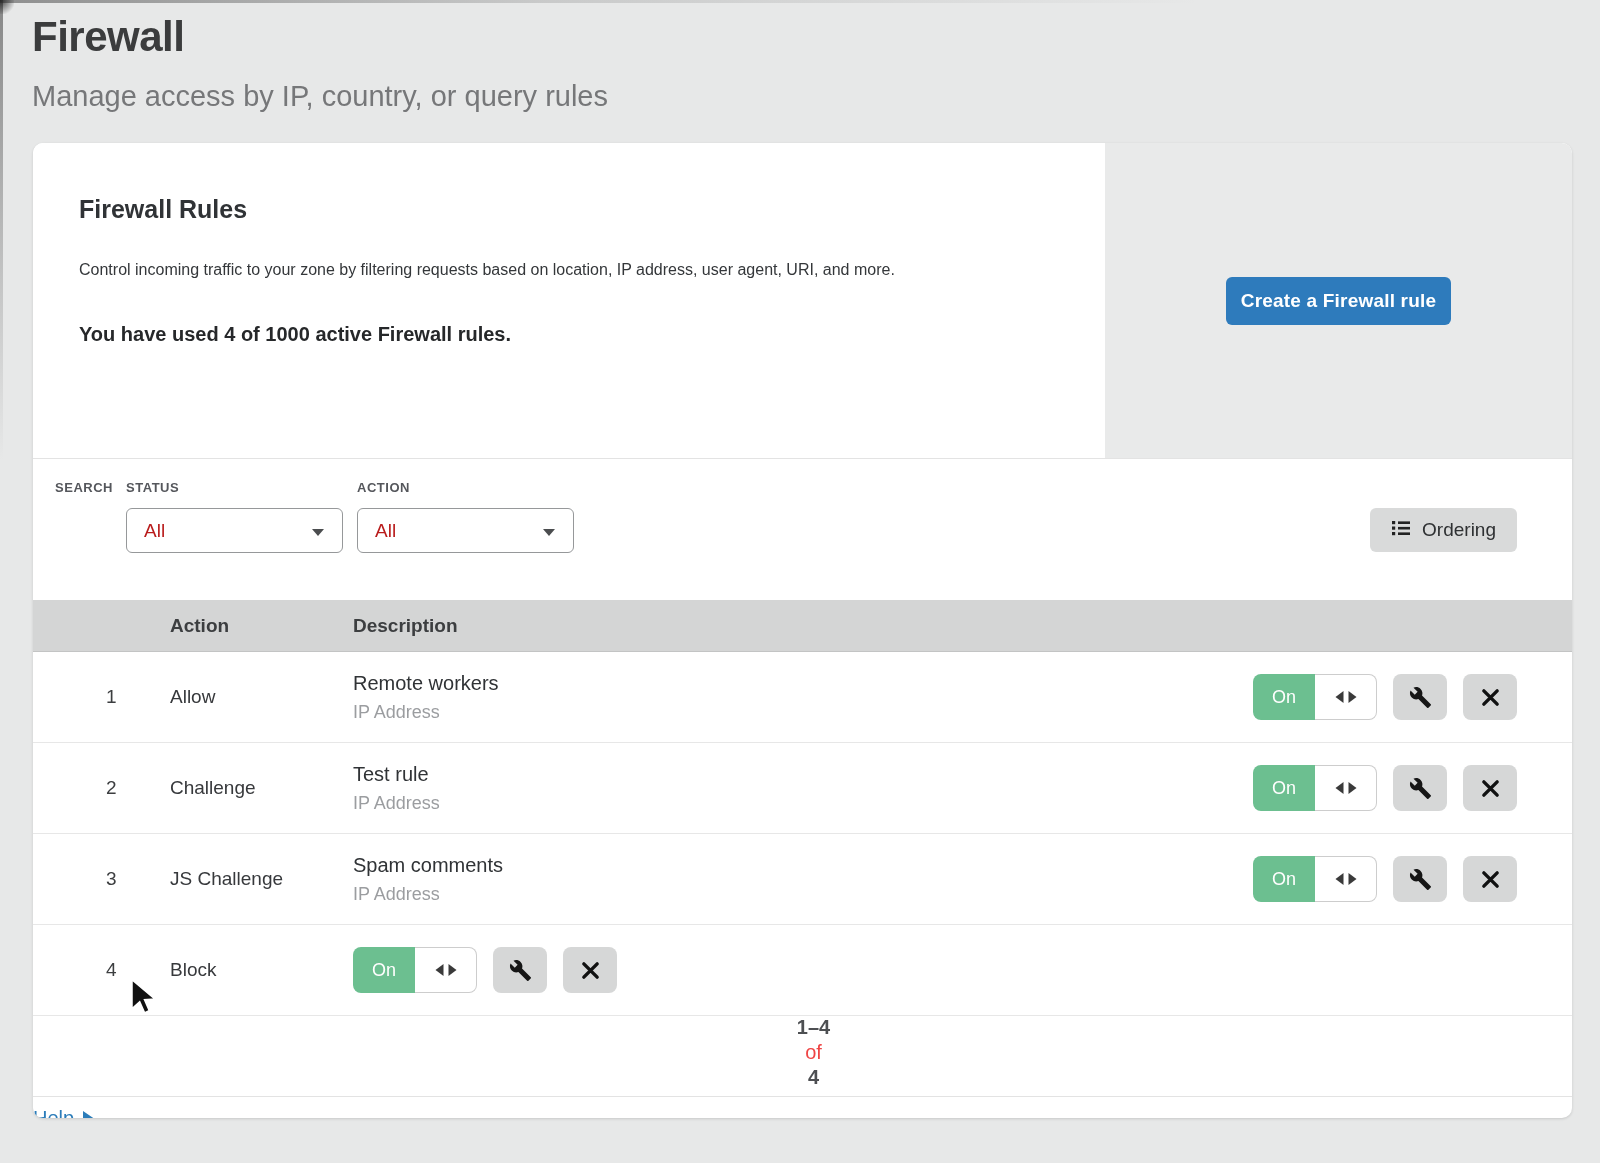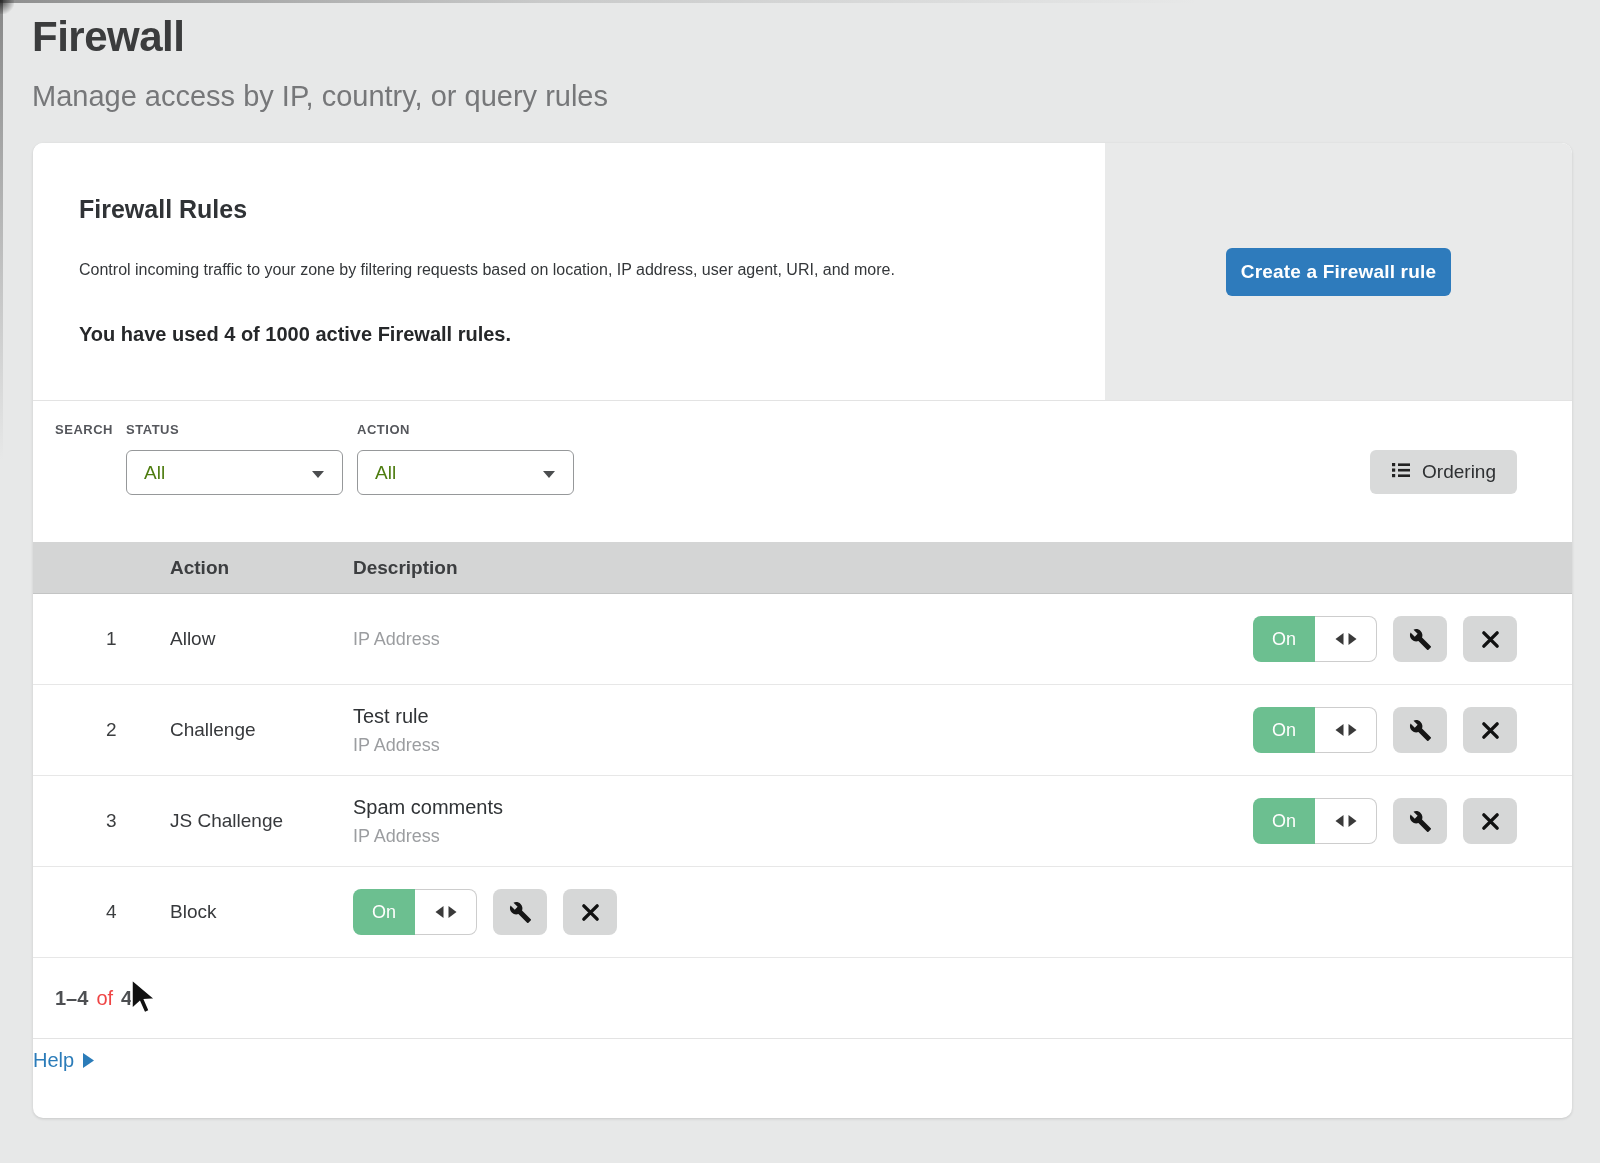--- a/index.html
+++ b/index.html
@@ -43,21 +43,21 @@
   .card {
     position: absolute; left: 33px; top: 143px;
     width: 1539px; height: 975px;
     background: #ffffff;
     border-radius: 10px;
     box-shadow: 0 1px 3px rgba(0,0,0,0.14);
     overflow: hidden;
   }
 
   
-  .card-top { display: flex; height: 258px; border-bottom: 1px solid #e3e3e3; }
+  .card-top { display: flex; height: 316px; border-bottom: 1px solid #e3e3e3; }
   .card-top-left { width: 1072px; padding: 52px 60px 0 46px; background: #ffffff; }
   .intro-title { font-size: 25px; font-weight: 700; color: #303336; margin-bottom: 27px; }
   .intro-desc { font-size: 16px; color: #34373a; line-height: 37px; max-width: 955px; margin-bottom: 35px; }
   .intro-usage { font-size: 20px; font-weight: 700; color: #26282a; }
   .card-top-right {
     flex: 1; background: #e9eaea; border-radius: 0 10px 0 0;
     display: flex; align-items: center; justify-content: center;
   }
   .create-btn {
     background: #2e7bbc; color: #ffffff; border: none; cursor: pointer;
@@ -88,21 +88,21 @@
   .search-input::placeholder { color: #77797c; }
   .search-icon {
     position: absolute; left: 14px; top: 11px; width: 22px; height: 22px;
   }
   .gap-13 { width: 13px; }
   .gap-14 { width: 14px; }
   .select-box {
     width: 217px; height: 45px;
     border: 1px solid #96989a; border-radius: 6px; background: #fff;
     display: flex; align-items: center; justify-content: space-between;
-    padding: 0 17px; font-size: 19px; color: #4d7c0f; cursor: pointer;
+    padding: 0 17px; font-size: 19px; color: #b91c1c; cursor: pointer;
   }
   .ordering-btn {
     margin-left: auto; margin-top: 28px;
     height: 44px; background: #d9dadา;
     background: #d9dada; border: none; border-radius: 6px; cursor: pointer;
     display: flex; align-items: center; gap: 11px; padding: 0 21px;
     font-family: "Liberation Sans", sans-serif;
     font-size: 19px; color: #2e3032;
   }
 
@@ -146,20 +146,21 @@
     width: 54px; height: 46px; margin-left: 16px;
     background: #d6d7d7; border: none; border-radius: 8px; cursor: pointer;
     display: flex; align-items: center; justify-content: center;
   }
 
   
   .pagination {
     height: 81px; display: flex; align-items: center;
     padding-left: 22px; font-size: 20px;
     border-bottom: 1px solid #e3e3e3;
+    flex-direction: column;
   }
   .pg-strong { font-weight: 700; color: #4d4f52; }
   .pg-of { color: #ef4444; margin: 2px 8px; text-align: center; }
   .card-footer {
     height: 43px; display: flex; align-items: center; 
     padding-right: 57px;
   }
   .help-link {
     display: flex; align-items: center; gap: 9px;
     font-size: 20px; color: #2b7cb9; text-decoration: none; cursor: pointer;
@@ -239,20 +240,21 @@
     <div class="table-header">
       <div class="col-num"></div>
       <div class="col-action">Action</div>
       <div class="col-desc">Description</div>
     </div>
 
     <div class="table-row">
       <div class="cell-num">1</div>
       <div class="cell-action">Allow</div>
       <div class="cell-desc">
+        <div class="desc-title">Remote workers</div>
         <div class="desc-sub">IP Address</div>
       </div>
       <div class="cell-controls">
         <div class="toggle">
           <div class="toggle-on">On</div>
           <div class="toggle-drag">
             <svg width="24" height="14" viewBox="0 0 24 14">
                 <path d="M9.5 1 L9.5 13 L1.5 7 Z" fill="#3a3a3a"></path>
                 <path d="M14.5 1 L14.5 13 L22.5 7 Z" fill="#3a3a3a"></path>
               </svg>

